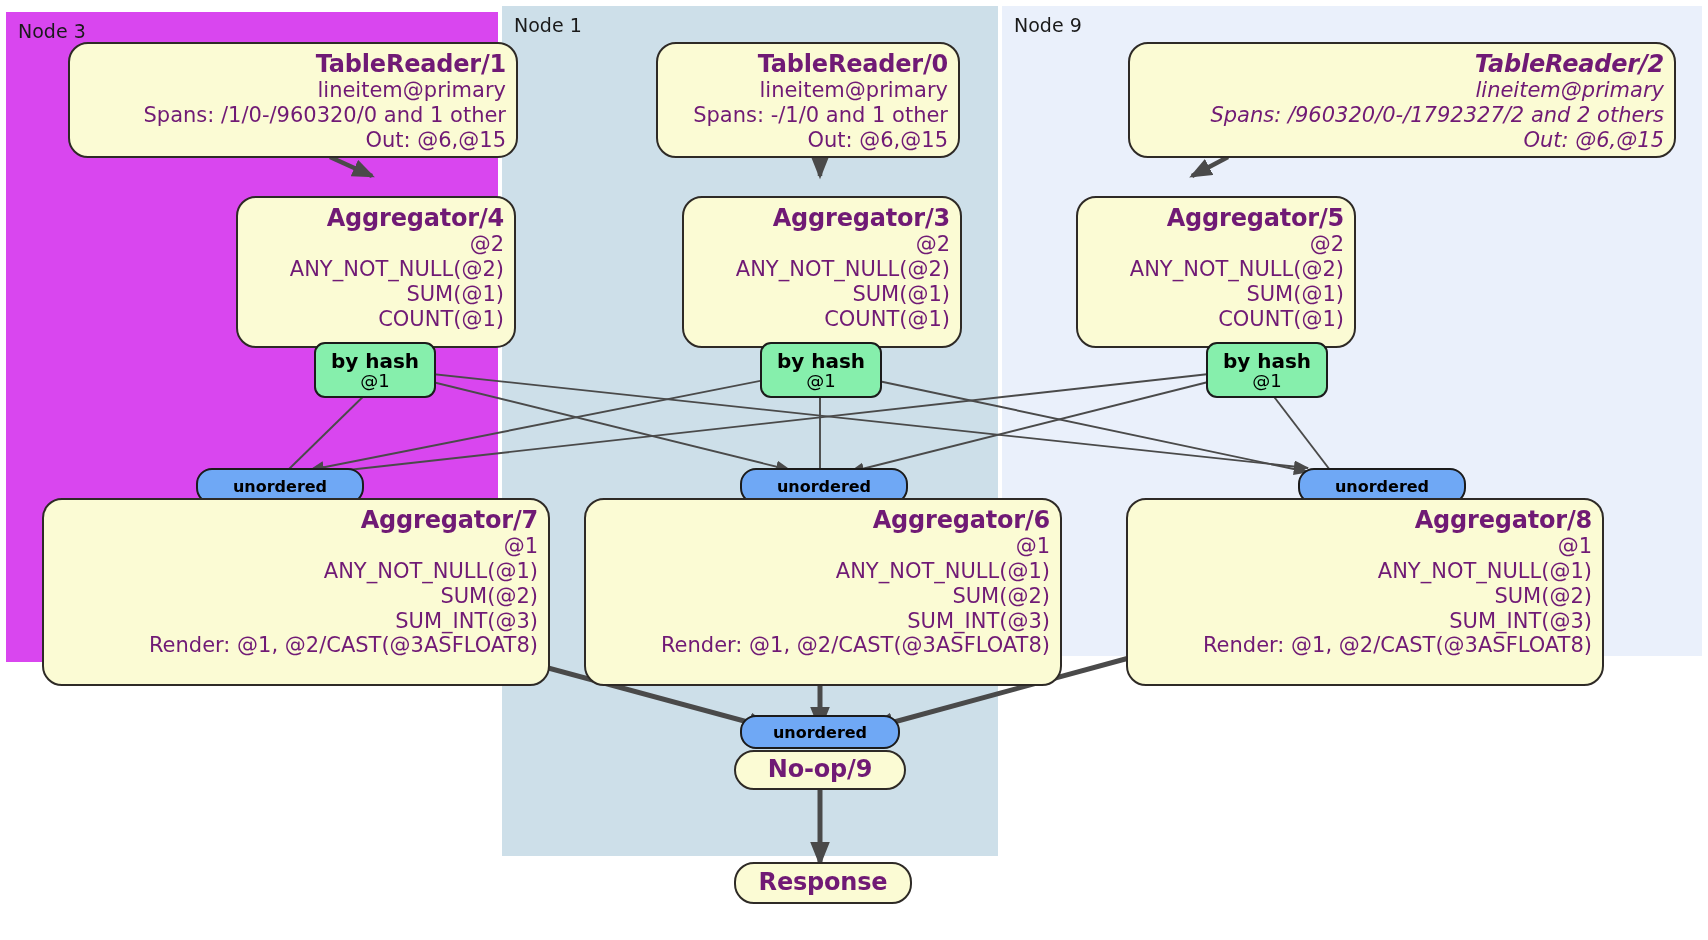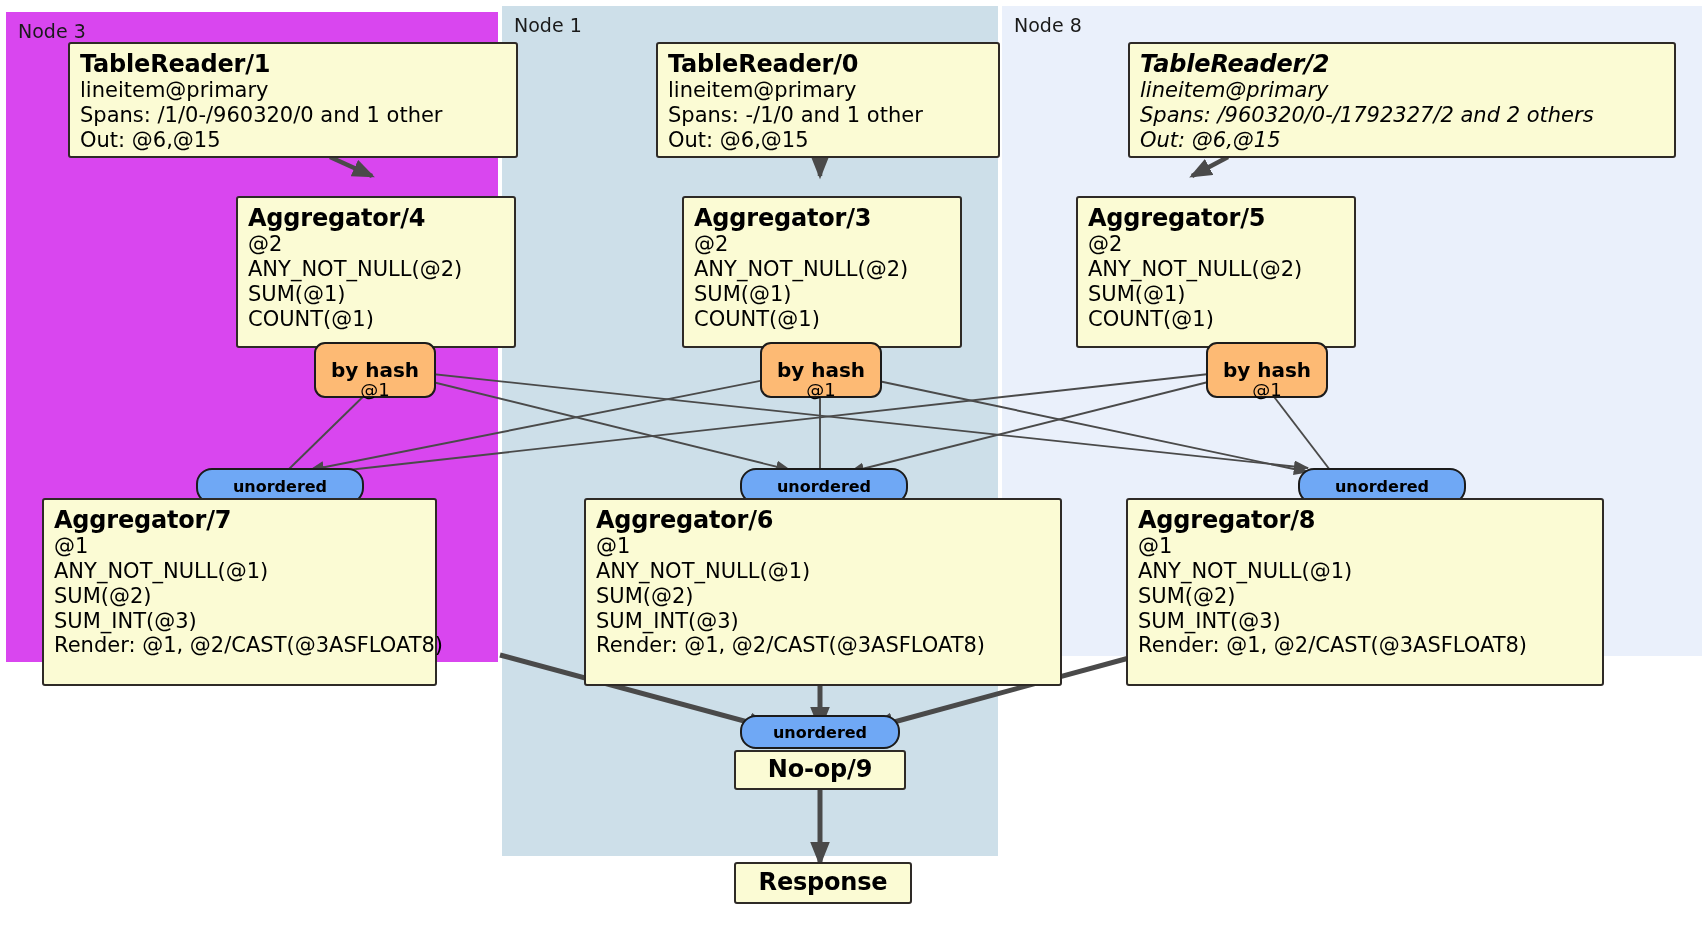--- a/index.html
+++ b/index.html
@@ -44,24 +44,24 @@
     height: 940px;
     pointer-events: none;
   }
 
   
   .proc-box {
     position: absolute;
     box-sizing: border-box;
     background: #fbfbd4;
     border: 2px solid #2e2a26;
-    border-radius: 3px;
-    text-align: left;
+    border-radius: 20px;
+    text-align: right;
     padding: 6px 10px 8px 10px;
-    color: #000000;
+    color: #701a75;
     line-height: 1.18;
   }
   .proc-title {
     font-weight: bold;
     font-size: 24px;
     letter-spacing: -0.2px;
     white-space: nowrap;
   }
   .proc-line {
     font-size: 21px;
@@ -77,23 +77,23 @@
   
   .badge {
     position: absolute;
     box-sizing: border-box;
     border: 2px solid #1b1b1b;
     text-align: center;
     color: #000;
     white-space: nowrap;
   }
   .badge-hash {
-    background: #fdba74;
+    background: #86efac;
     border-radius: 11px;
-    padding-top: 16px;
+    padding-top: 7px;
     line-height: 1.05;
   }
   .badge-hash .b-title {
     font-weight: bold;
     font-size: 20px;
   }
   .badge-hash .b-sub {
     font-size: 18px;
   }
   .badge-unordered {
@@ -113,21 +113,21 @@
 
   <div class="node-panel" style="left:6px; top:12px; width:492px; height:650px; background:#d946ef;">
     <div class="node-panel-label">Node 3</div>
   </div>
 
   <div class="node-panel" style="left:502px; top:6px; width:496px; height:850px; background:#cddfe9;">
     <div class="node-panel-label">Node 1</div>
   </div>
 
   <div class="node-panel" style="left:1002px; top:6px; width:700px; height:650px; background:#eaf0fb;">
-    <div class="node-panel-label">Node 8</div>
+    <div class="node-panel-label">Node 9</div>
   </div>
 
   <svg id="edges" viewBox="0 0 1708 940" xmlns="http://www.w3.org/2000/svg">
     <defs>
       <marker id="arrowThin" markerWidth="9" markerHeight="9" refX="7.4" refY="3.2" orient="auto" markerUnits="strokeWidth">
         <path d="M0,0 L8,3.2 L0,6.4 z" fill="#4a4a4a"></path>
       </marker>
       <marker id="arrowThick" markerWidth="5.4" markerHeight="5.4" refX="4.3" refY="2.0" orient="auto" markerUnits="strokeWidth">
         <path d="M0,0 L5,2.0 L0,4.0 z" fill="#4a4a4a"></path>
       </marker>
@@ -156,21 +156,21 @@
     <path d="M 820 787 L 820 863" stroke="#4a4a4a" stroke-width="5" fill="none" marker-end="url(#arrowThick)"></path>
   </svg>
 
   <div class="proc-box" style="left:68px; top:42px; width:450px; height:116px;">
     <div class="proc-title">TableReader/1</div>
     <div class="proc-line">lineitem@primary</div>
     <div class="proc-line">Spans: /1/0-/960320/0 and 1 other</div>
     <div class="proc-line">Out: @6,@15</div>
   </div>
 
-  <div class="proc-box" style="left:656px; top:42px; width:344px; height:116px;">
+  <div class="proc-box" style="left:656px; top:42px; width:304px; height:116px;">
     <div class="proc-title">TableReader/0</div>
     <div class="proc-line">lineitem@primary</div>
     <div class="proc-line">Spans: -/1/0 and 1 other</div>
     <div class="proc-line">Out: @6,@15</div>
   </div>
 
   <div class="proc-box" style="left:1128px; top:42px; width:548px; height:116px;font-style:italic;">
     <div class="proc-title">TableReader/2</div>
     <div class="proc-line">lineitem@primary</div>
     <div class="proc-line">Spans: /960320/0-/1792327/2 and 2 others</div>
@@ -217,21 +217,21 @@
   <div class="badge badge-unordered" style="left:196px; top:468px; width:168px; height:36px;">
     <span>unordered</span>
   </div>
   <div class="badge badge-unordered" style="left:740px; top:468px; width:168px; height:36px;">
     <span>unordered</span>
   </div>
   <div class="badge badge-unordered" style="left:1298px; top:468px; width:168px; height:36px;">
     <span>unordered</span>
   </div>
 
-  <div class="proc-box" style="left:42px; top:498px; width:395px; height:188px;">
+  <div class="proc-box" style="left:42px; top:498px; width:508px; height:188px;">
     <div class="proc-title">Aggregator/7</div>
     <div class="proc-line">@1</div>
     <div class="proc-line">ANY_NOT_NULL(@1)</div>
     <div class="proc-line">SUM(@2)</div>
     <div class="proc-line">SUM_INT(@3)</div>
     <div class="proc-line">Render: @1, @2/CAST(@3ASFLOAT8)</div>
   </div>
 
   <div class="proc-box" style="left:584px; top:498px; width:478px; height:188px;">
     <div class="proc-title">Aggregator/6</div>

